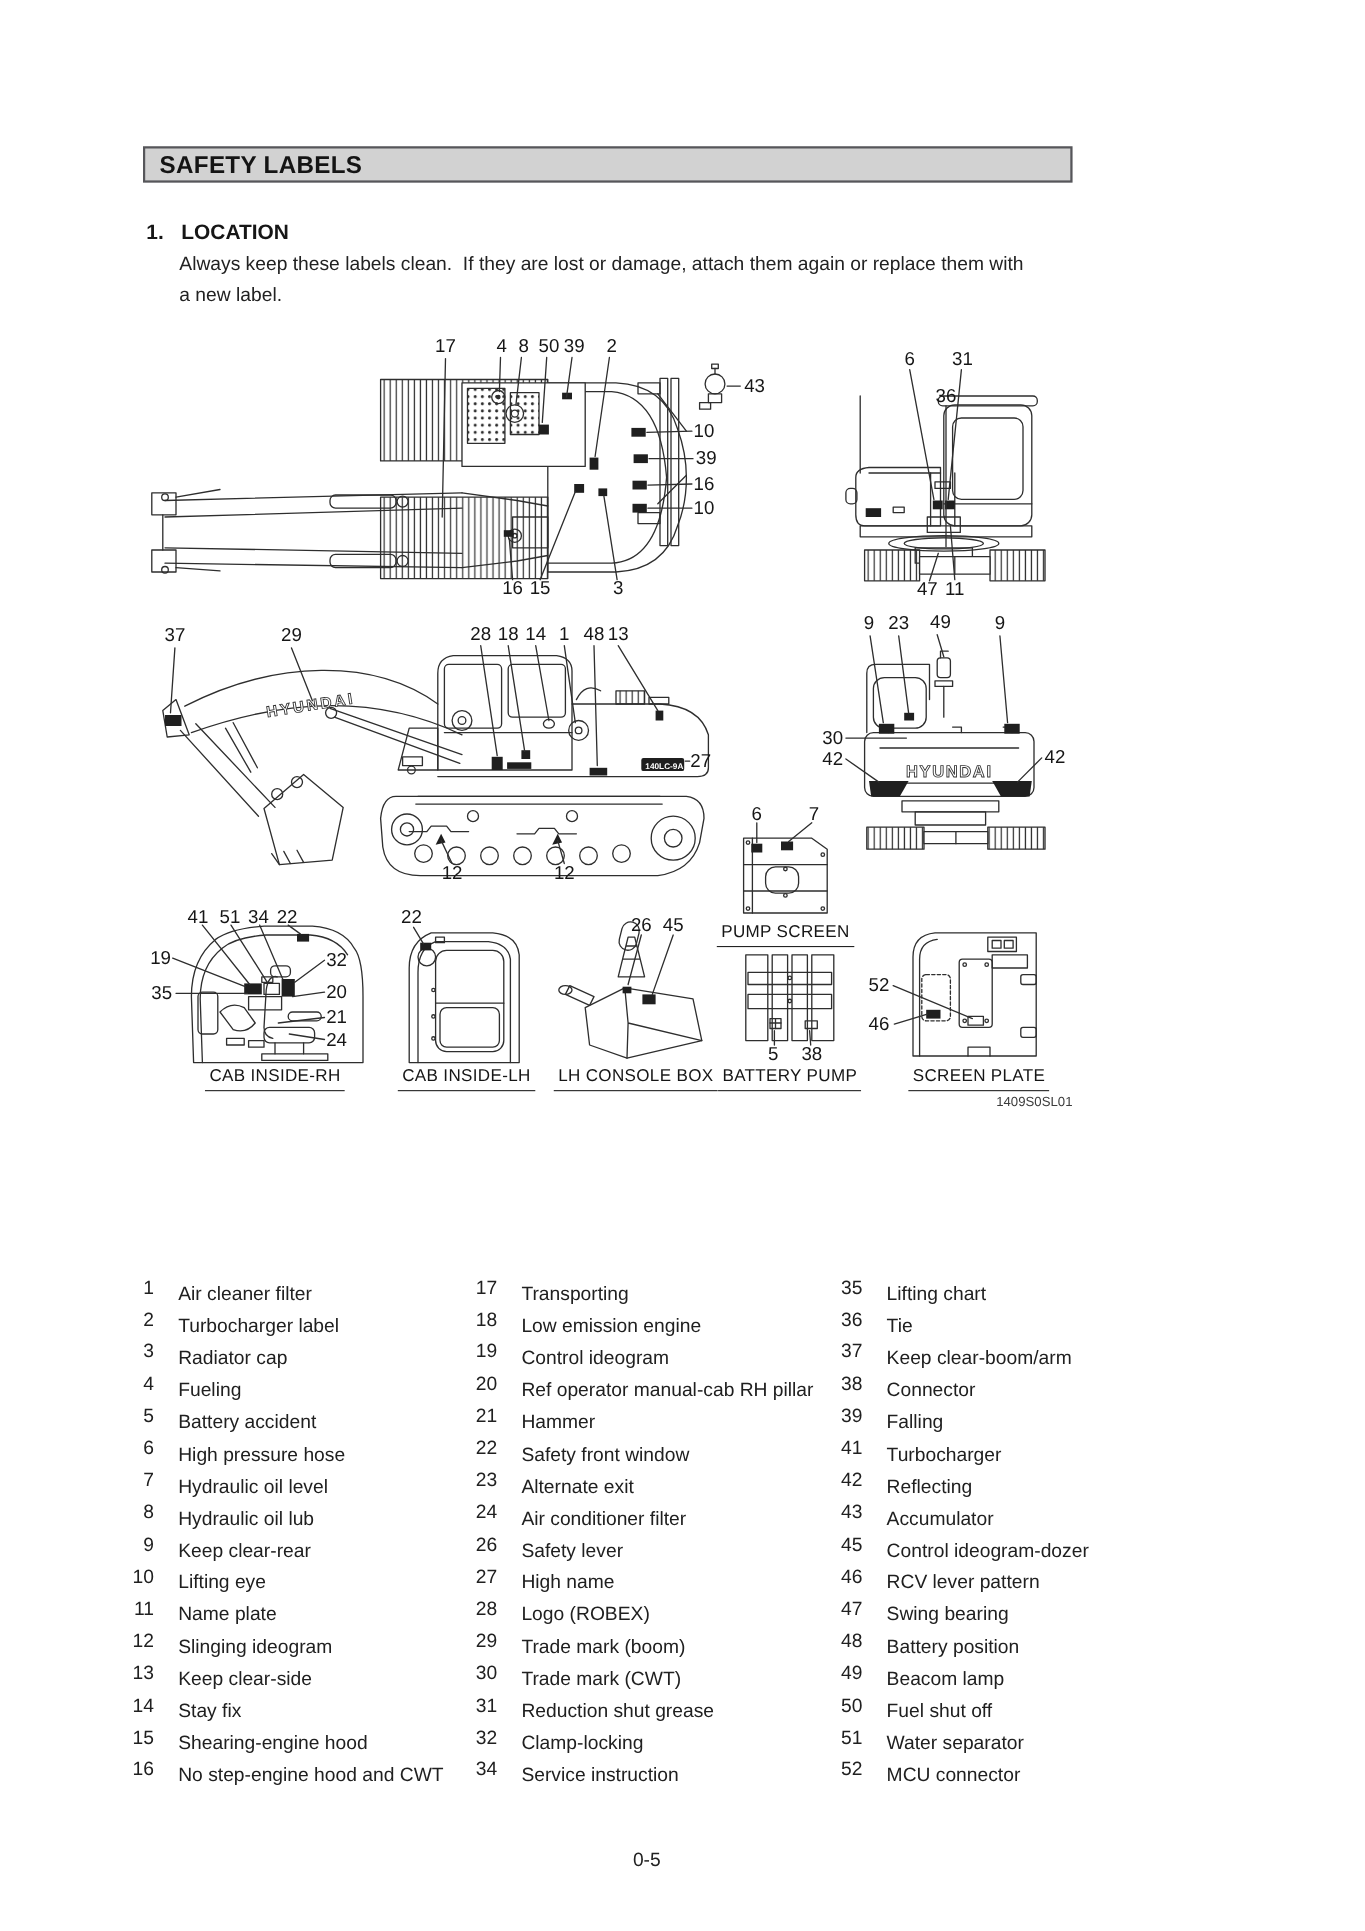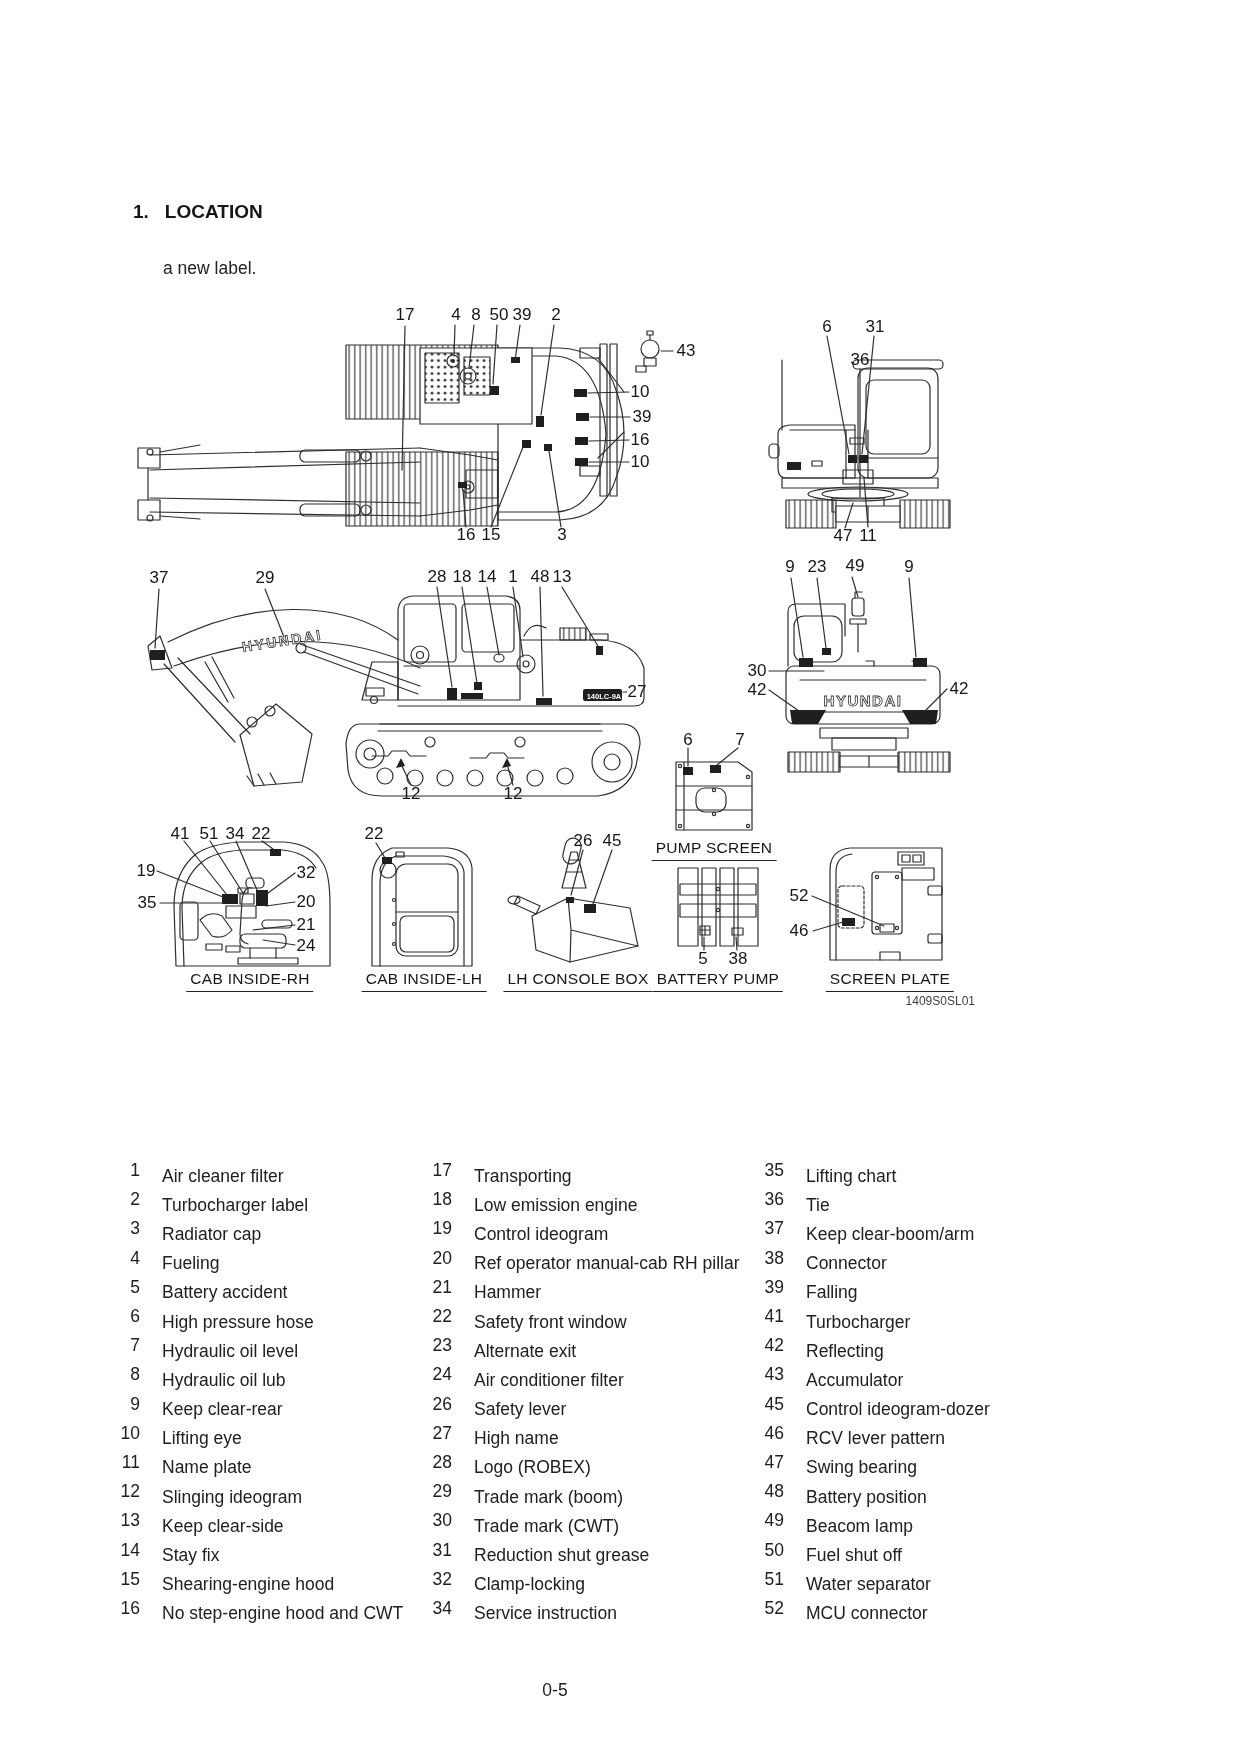--- a/index.html
+++ b/index.html
@@ -16,32 +16,36 @@
   svg.diagram{position:absolute;left:0;top:0;}
   .callout-layer{position:absolute;inset:0;pointer-events:none;}
   .callout{position:absolute;transform:translate(-50%,-50%);font-size:17px;color:#161616;white-space:nowrap;}
   .fig-caption{position:absolute;transform:translateX(-50%);font-size:15.5px;color:#161616;
         letter-spacing:.3px;border-bottom:1.5px solid #222;padding:0 4px 3px;white-space:nowrap;}
   .fig-code{position:absolute;left:860px;top:994px;width:115px;text-align:right;font-size:12px;color:#3c3c3c;}
   .legend-col{position:absolute;top:1156px;}
   .legend-row{height:29.2px;display:flex;align-items:center;font-size:17.5px;color:#202020;}
   .ln{display:inline-block;width:30px;text-align:right;}
   .ll{margin-left:22px;white-space:nowrap;margin-top:11px;}
-  .page-number{position:absolute;left:555px;top:1680px;transform:translateX(-50%);font-size:17.5px;color:#222;}
+  .page-number{position:absolute;left:588px;top:1680px;transform:translateX(-50%);font-size:17.5px;color:#222;}
 </style>
 </head>
 <body>
 
 <div class="page">
 
+  <header class="title-bar">
+    <span>SAFETY LABELS</span>
+  </header>
 
   <div class="section-heading">
     <span class="sec-num">1.</span><span class="sec-title">LOCATION</span>
   </div>
 
+  <p class="body-line l1">Always keep these labels clean.&nbsp; If they are lost or damage, attach them again or replace them with</p>
   <p class="body-line l2">a new label.</p>
 
   <svg class="diagram" width="1241" height="1755" viewBox="0 0 1241 1755">
     <defs>
       <pattern id="hv" width="5.5" height="10" patternUnits="userSpaceOnUse">
         <path d="M2.7,0 V10" stroke="#2e2e2e" stroke-width="1.1"></path>
       </pattern>
       <pattern id="dg" width="6.5" height="6.5" patternUnits="userSpaceOnUse">
         <circle cx="3" cy="3" r="1.4" fill="#2e2e2e"></circle>
       </pattern>

